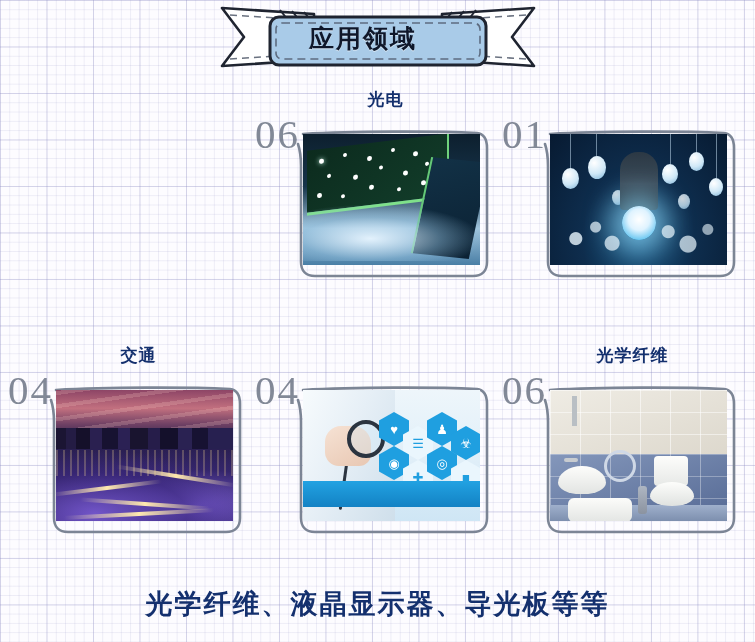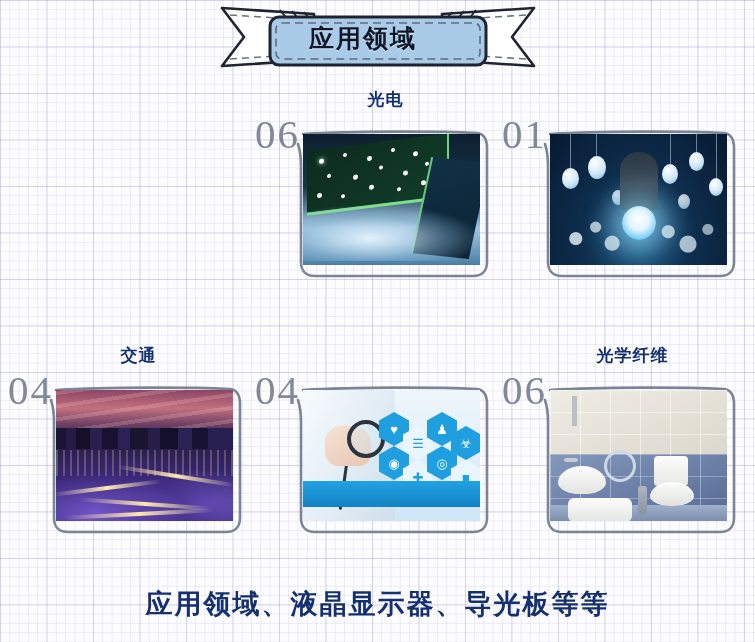--- a/index.html
+++ b/index.html
@@ -317,15 +317,15 @@
         <div class="tub6"></div>
         <div class="sink6"></div>
         <div style="position:absolute;left:14px;top:68px;width:14px;height:4px;background:#c8ccd0;border-radius:2px;"></div>
         <div class="toilet6"></div>
         <div class="toilet6b"></div>
         <div style="position:absolute;left:88px;top:96px;width:9px;height:28px;background:linear-gradient(to bottom,#aeb6c2,#8b93a0);border-radius:3px;"></div>
       </div>
     </div>
   </div>
 
-  <div id="footer">应用领域、液晶显示器、导光板等等</div>
+  <div id="footer">光学纤维、液晶显示器、导光板等等</div>
 
 </div>
 
 </body></html>

